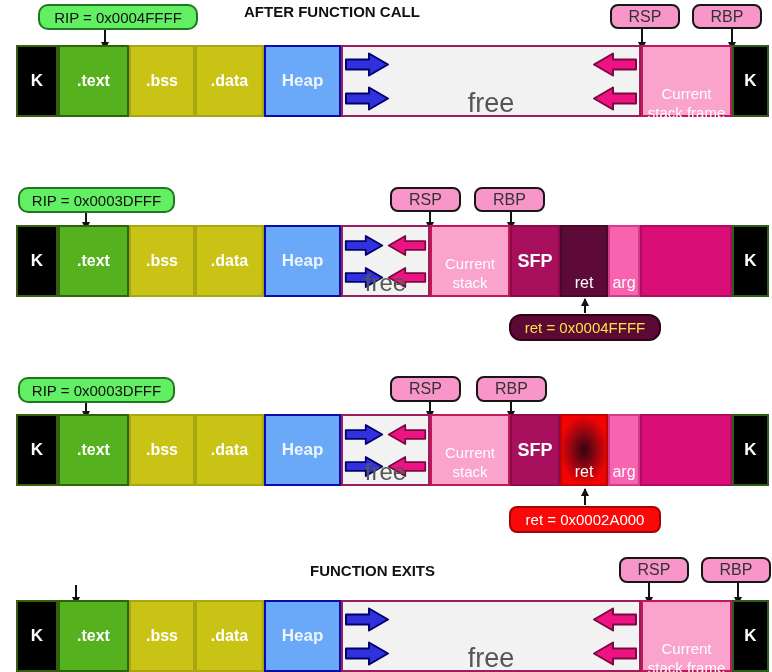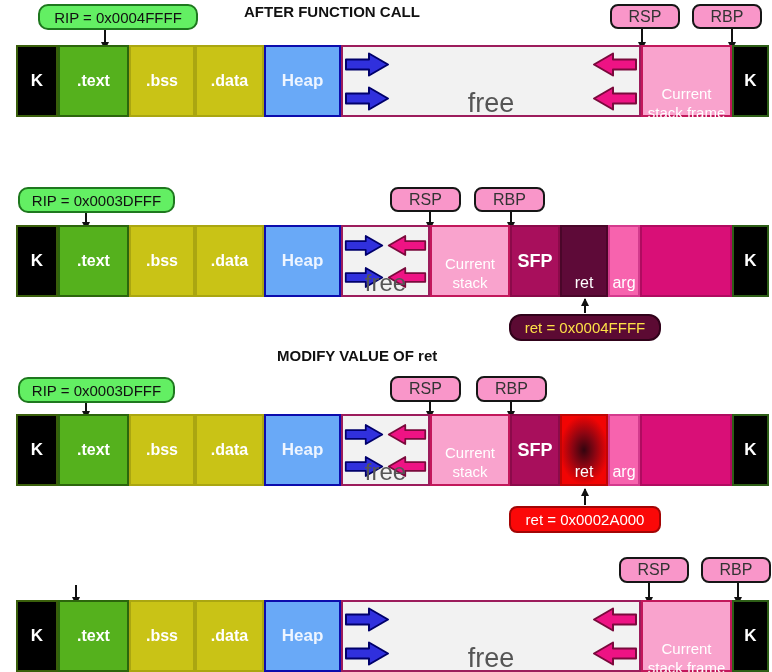--- a/index.html
+++ b/index.html
@@ -192,21 +192,20 @@
       <div class="seg" style="width: 92px; background: rgb(217, 15, 119); border-color: rgb(176, 11, 96); color: rgb(255, 255, 255); font-size: 15px;">
         <span class="seg-label"></span>
       </div>
       <div class="seg" style="width: 37px; background: rgb(0, 0, 0); border-color: rgb(45, 94, 22); color: rgb(255, 255, 255); font-size: 17px;">
         <span class="seg-label">K</span>
       </div>
     </div>
   <div class="conn up" id="c2-ret"></div>
   <div class="tag retdark" id="ret2">ret = 0x0004FFFF</div>
 
-  <div class="panel-title" id="title3">MODIFY VALUE OF ret</div>
   <div class="tag green" id="rip3">RIP = 0x0003DFFF</div>
   <div class="tag reg" id="rsp3">RSP</div>
   <div class="tag reg" id="rbp3">RBP</div>
   <div class="conn down" id="c3-rip"></div>
   <div class="conn down" id="c3-rsp"></div>
   <div class="conn down" id="c3-rbp"></div>
   <div class="bar" id="bar3">
       <div class="seg" style="width: 42px; background: rgb(0, 0, 0); border-color: rgb(58, 95, 11); color: rgb(255, 255, 255); font-size: 17px;">
         <span class="seg-label">K</span>
       </div>
@@ -256,20 +255,21 @@
       <div class="seg" style="width: 92px; background: rgb(217, 15, 119); border-color: rgb(176, 11, 96); color: rgb(255, 255, 255); font-size: 15px;">
         <span class="seg-label"></span>
       </div>
       <div class="seg" style="width: 37px; background: rgb(0, 0, 0); border-color: rgb(45, 94, 22); color: rgb(255, 255, 255); font-size: 17px;">
         <span class="seg-label">K</span>
       </div>
     </div>
   <div class="conn up" id="c3-ret"></div>
   <div class="tag retred" id="ret3">ret = 0x0002A000</div>
 
+  <div class="panel-title" id="title4">FUNCTION EXITS</div>
   <div class="tag reg" id="rsp4">RSP</div>
   <div class="tag reg" id="rbp4">RBP</div>
   <div class="conn down" id="c4-rip"></div>
   <div class="conn down" id="c4-rsp"></div>
   <div class="conn down" id="c4-rbp"></div>
   <div class="bar" id="bar4">
       <div class="seg" style="width: 42px; background: rgb(0, 0, 0); border-color: rgb(58, 95, 11); color: rgb(255, 255, 255); font-size: 17px;">
         <span class="seg-label">K</span>
       </div>
       <div class="seg" style="width: 71px; background: rgb(85, 177, 29); border-color: rgb(44, 102, 12); color: rgb(255, 255, 255); font-size: 16px;">

